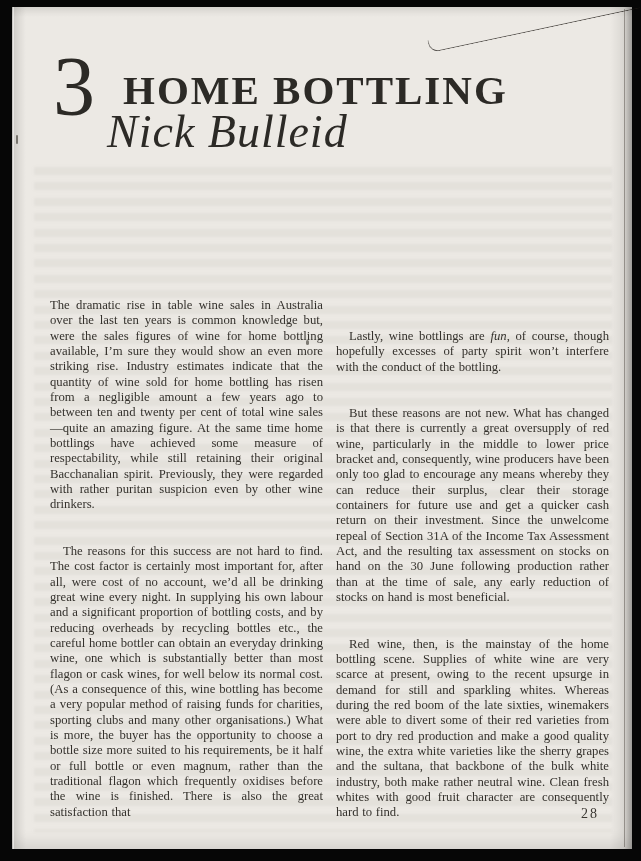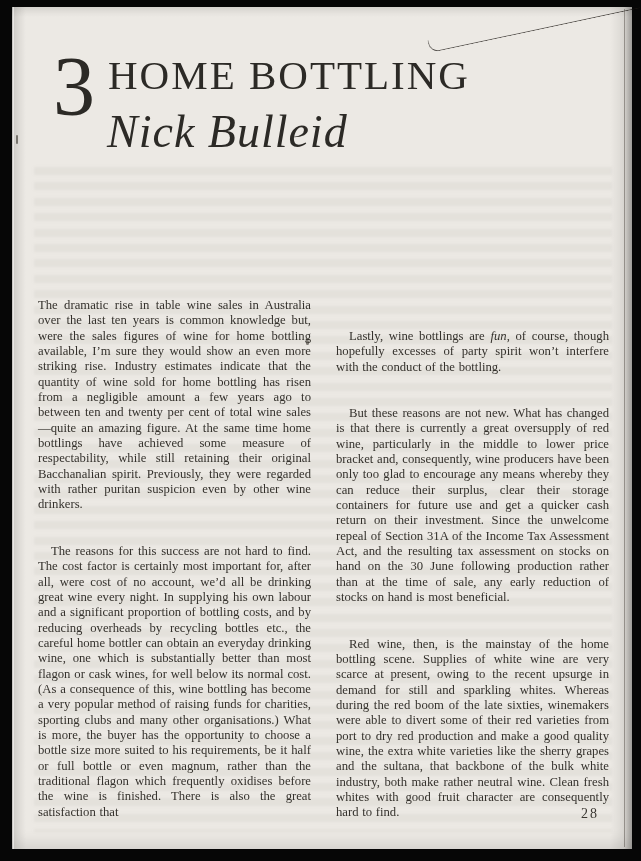--- a/index.html
+++ b/index.html
@@ -33,28 +33,28 @@
     border-left:1.5px solid rgba(28,24,20,.5);
     border-bottom-left-radius:10px;
     transform:rotate(-12deg); transform-origin:left bottom;
   }
   .speck { position:absolute; width:3px; height:5px; background:rgba(40,36,30,.55); border-radius:2px; }
   .speck-a { left:294px; top:333px; }
   .speck-b { left:4px; top:128px; width:2px; height:9px; }
 
   
   .chapnum { position:absolute; left:41px; top:38px; font-size:84px; line-height:1; color:#2c2a26; }
-  .chap-title { position:absolute; left:96px; top:46px; margin:0; font-weight:normal; font-size:41px; line-height:1.1; letter-spacing:2px; color:#2c2a26; }
+  .chap-title { position:absolute; left:96px; top:46px; margin:15px; font-weight:bold; font-size:41px; line-height:1.1; letter-spacing:2px; color:#2c2a26; }
   .chap-author { position:absolute; left:95px; top:98px; font-size:46px; font-style:italic; letter-spacing:1px; color:#2c2a26; }
 
   
   .col { position:absolute; top:291px; width:273px; font-size:12.7px; line-height:15.35px; text-align:justify; color:#34312c; hyphens:auto; }
   .col p { margin:0; word-spacing:.5px; }
   .col p.ind { text-indent:13px;margin-top:31px; }
-  .col-left { left:26px; }
+  .col-left { left:38px; }
   .col-right { left:324px; }
 
   .pagenum { position:absolute; left:569px; top:799px; font-size:14px; letter-spacing:2px; color:#3a3731; }
 </style>
 </head>
 <body>
 
 <div class="scan">
   <div class="page">
     <div class="left-edge-line"></div>

